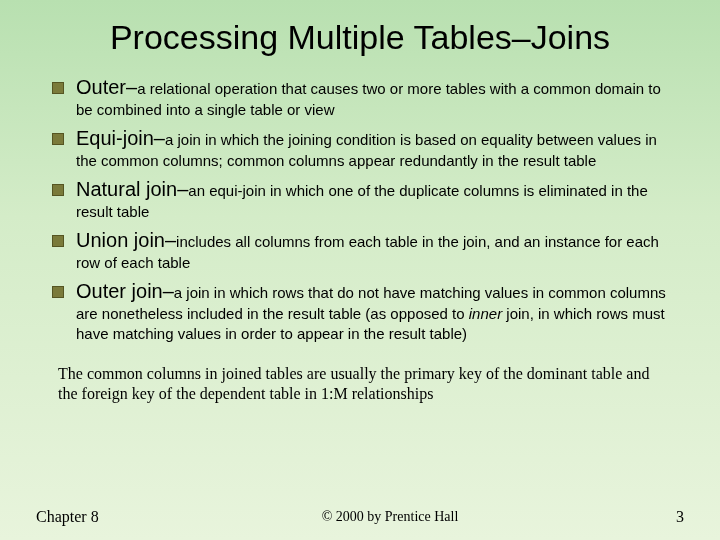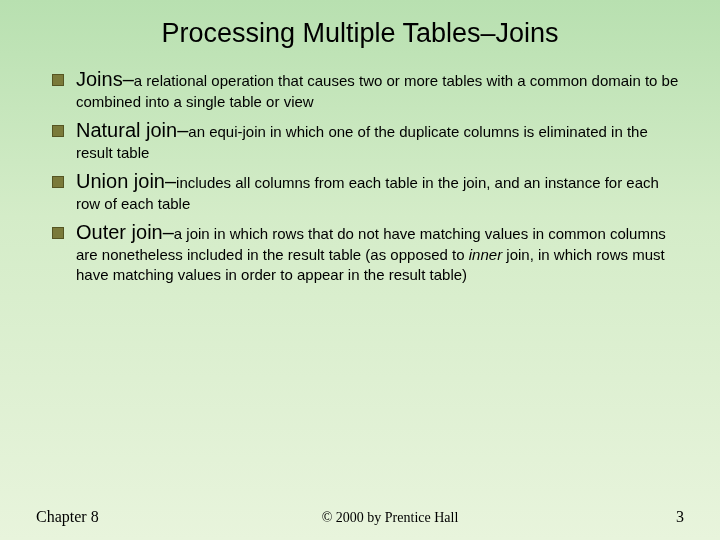--- a/index.html
+++ b/index.html
@@ -9,21 +9,21 @@
     background: linear-gradient(to bottom, #b8e0b0 0%, #d4ecc8 40%, #e8f4dc 100%);
     font-family: "Times New Roman", Georgia, serif;
     position: relative;
     overflow: hidden;
   }
   .slide {
     padding: 18px 40px 0 40px;
   }
   .title {
     font-family: Verdana, Tahoma, sans-serif;
-    font-size: 27px;
+    font-size: 34px;
     color: #000;
     text-align: center;
     margin-bottom: 18px;
     font-weight: normal;
   }
   .bullets {
     list-style: none;
     padding-left: 10px;
   }
   .bullets li {
@@ -63,21 +63,21 @@
     position: absolute;
     bottom: 14px;
     left: 0;
     width: 100%;
     padding: 0 36px;
     font-family: "Times New Roman", serif;
     font-size: 16px;
     color: #000;
     display: flex;
     justify-content: space-between;
-    align-items: flex-end;
+    align-items: center;
   }
   .copyright {
     font-size: 14px;
     flex: 1;
     text-align: center;
   }
   .pagenum {
     width: 60px;
     text-align: right;
   }
@@ -87,32 +87,36 @@
   .inner-italic { font-style: italic; }
 </style>
 </head>
 <body>
 
 <div class="slide">
   <h1 class="title">Processing Multiple Tables–Joins</h1>
 
   <ul class="bullets">
     <li>
-      <span class="term">Joins–</span><span class="def">a relational operation that causes two or more tables with a common domain to be combined into a single table or view</span>
+      <span class="term">Outer–</span><span class="def">a relational operation that causes two or more tables with a common domain to be combined into a single table or view</span>
+    </li>
+    <li>
+      <span class="term">Equi-join–</span><span class="def">a join in which the joining condition is based on equality between values in the common columns; common columns appear redundantly in the result table</span>
     </li>
     <li>
       <span class="term">Natural join–</span><span class="def">an equi-join in which one of the duplicate columns is eliminated in the result table</span>
     </li>
     <li>
       <span class="term">Union join–</span><span class="def">includes all columns from each table in the join, and an instance for each row of each table</span>
     </li>
     <li>
       <span class="term">Outer join–</span><span class="def"><span>a join in which rows that do not have matching values in common columns are nonetheless included in the result table (as opposed to </span><span class="inner-italic">inner</span><span> join, in which rows must have matching values in order to appear in the result table)</span></span>
     </li>
   </ul>
 
+  <p class="note">The common columns in joined tables are usually the primary key of the dominant table and the foreign key of the dependent table in 1:M relationships</p>
 </div>
 
 <div class="footer">
   <span class="chapter">Chapter 8</span>
   <span class="copyright">© 2000 by Prentice Hall</span>
   <span class="pagenum">3</span>
 </div>
 
 </body></html>

